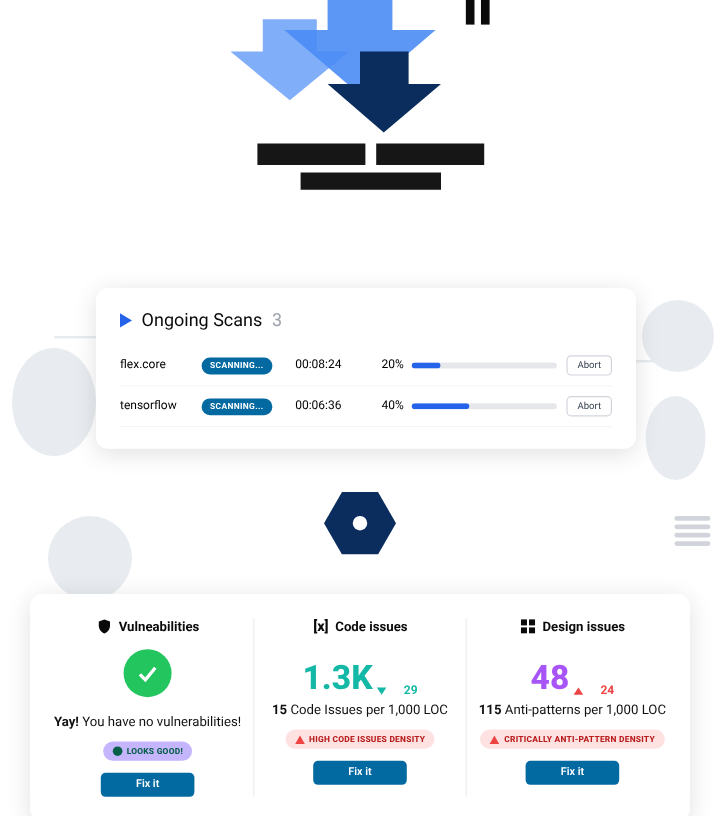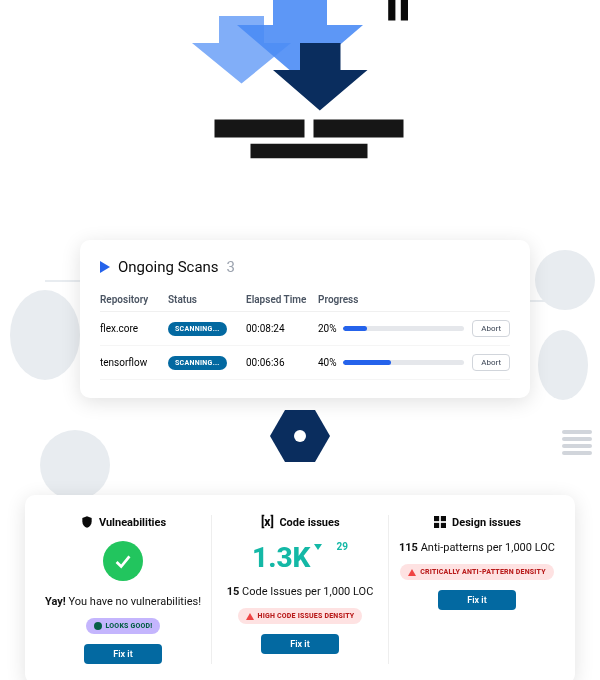--- a/index.html
+++ b/index.html
@@ -28,21 +28,21 @@
 .progress-fill{height:100%;background:#2563eb;border-radius:3px}
 .abort-btn{background:#fff;border:1px solid #d1d5db;border-radius:4px;padding:3px 8px;font-size:8px;cursor:pointer;color:#374151}
 .hex{position:absolute;top:410px;left:50%;transform:translateX(-50%);width:60px;height:52px}
 .metrics-card{top:495px;left:25px;right:25px;padding:20px 10px;display:flex}
 .metric-col{flex:1;display:flex;flex-direction:column;align-items:center;text-align:center;padding:0 8px;border-right:1px solid #eee}
 .metric-col:last-child{border-right:none}
 .metric-header{display:flex;align-items:center;gap:5px;font-size:11px;font-weight:700;color:#0a0a0a;margin-bottom:12px}
 .mh-icon{display:inline-flex;align-items:center;justify-content:center;width:14px;height:14px}
 .big-check{width:40px;height:40px;border-radius:50%;background:#22c55e;display:flex;align-items:center;justify-content:center;margin-bottom:14px}
 .big-check svg{width:22px;height:22px;stroke:#fff;stroke-width:3;fill:none}
-.big-num{font-size:28px;font-weight:800;margin-bottom:4px;display:flex;align-items:flex-start;gap:4px;height:40px}
+.big-num{font-size:28px;font-weight:800;margin-bottom:4px;display:flex;align-items:flex-end;gap:4px;height:40px}
 .teal{color:#14b8a6}
 .purple{color:#a855f7}
 .delta{font-size:10px;font-weight:700;display:inline-flex;align-items:center;gap:14px}
 .delta-down{color:#14b8a6}
 .delta-up{color:#ef4444}
 .tri{width:0;height:0;border-left:4px solid transparent;border-right:4px solid transparent}
 .tri-down{border-top:6px solid #14b8a6}
 .tri-up{border-bottom:6px solid #ef4444}
 .sub{font-size:11px;color:#111;margin-bottom:10px}
 .sub b{font-weight:700}
@@ -83,27 +83,20 @@
   <path fill="#0a0a0a" d="M55 155 L155 155 L155 175 L55 175 Z M165 155 L265 155 L265 175 L165 175 Z M95 182 L225 182 L225 198 L95 198 Z" opacity="0.95"></path>
 </svg>
 
 <div class="card scans-card">
   <div class="scans-header">
     <span class="play-icon"></span>
     <span class="scans-title">Ongoing Scans</span>
     <span class="scans-count">3</span>
   </div>
   <div class="scan-table">
-    <div class="scan-head">
-      <div class="col-repo">Repository</div>
-      <div class="col-status">Status</div>
-      <div class="col-time">Elapsed Time</div>
-      <div class="col-prog">Progress</div>
-      <div class="col-abort"></div>
-    </div>
     <div class="scan-row">
       <div class="col-repo">flex.core</div>
       <div class="col-status"><span class="status-pill">SCANNING...</span></div>
       <div class="col-time">00:08:24</div>
       <div class="col-prog">
         <span>20%</span>
         <div class="progress-bar">
             <div class="progress-fill" style="width:20%"></div>
           </div>
       </div>
@@ -175,20 +168,27 @@
       <span class="mh-icon">
         <svg viewBox="0 0 14 14" width="12" height="12">
             <rect x="0" y="0" width="6" height="6" fill="#0a0a0a"></rect>
             <rect x="8" y="0" width="6" height="6" fill="#0a0a0a"></rect>
             <rect x="0" y="8" width="6" height="6" fill="#0a0a0a"></rect>
             <rect x="8" y="8" width="6" height="6" fill="#0a0a0a"></rect>
           </svg>
       </span>
       <span>Design issues</span>
     </div>
+    <div class="big-num purple">
+      <span>48</span>
+      <span class="delta delta-up">
+          <span class="tri tri-up"></span>
+          <span>24</span>
+        </span>
+    </div>
     <div class="sub"><b>115</b><span> Anti-patterns per 1,000 LOC</span></div>
     <div class="badge badge-red">
         <span class="warn-tri"></span>
         <span>CRITICALLY ANTI-PATTERN DENSITY</span>
       </div>
     <button class="fix-btn">Fix it</button>
   </div>
 
 </div>
 

